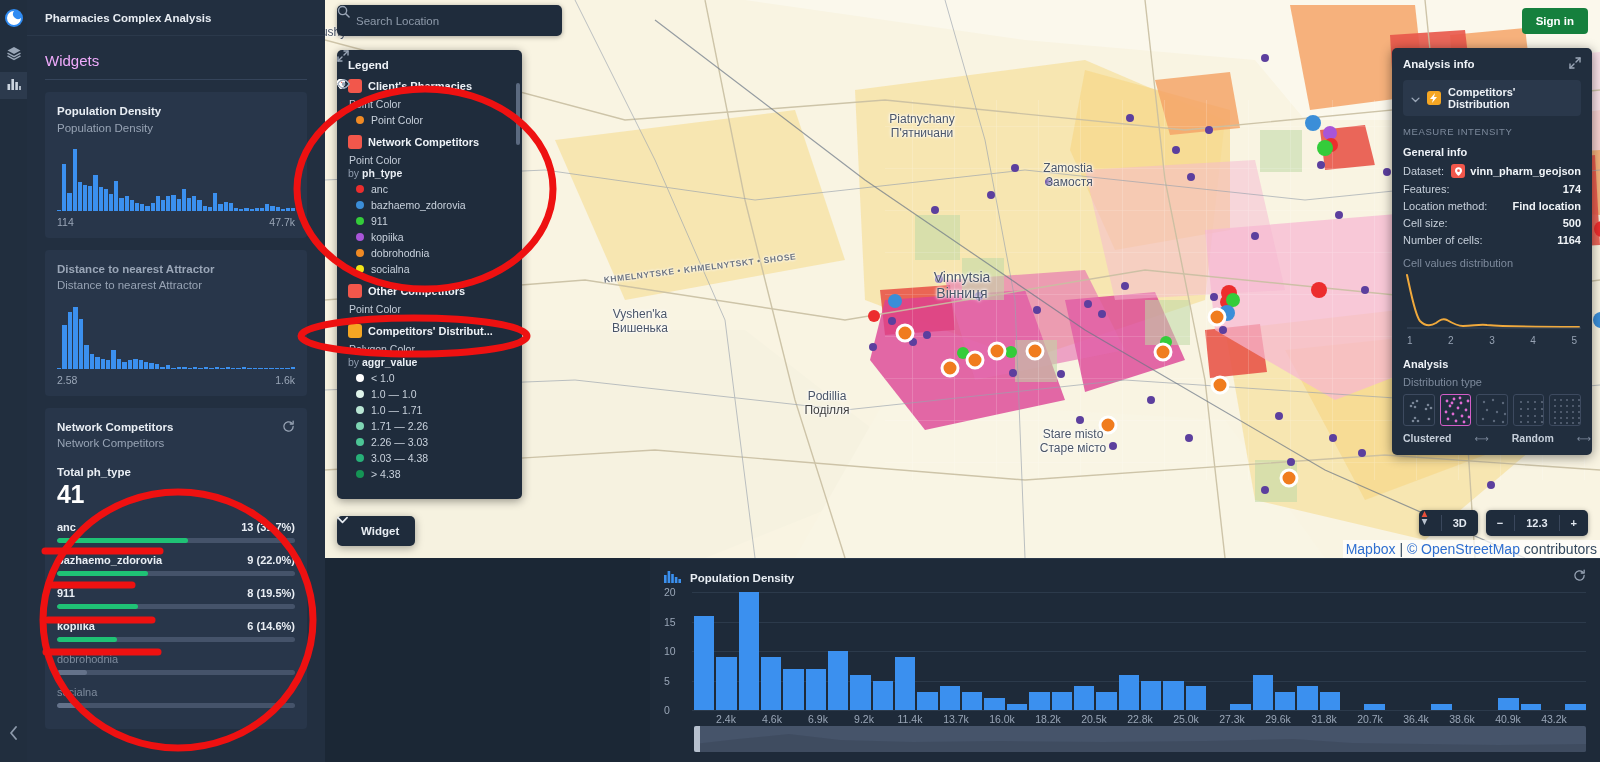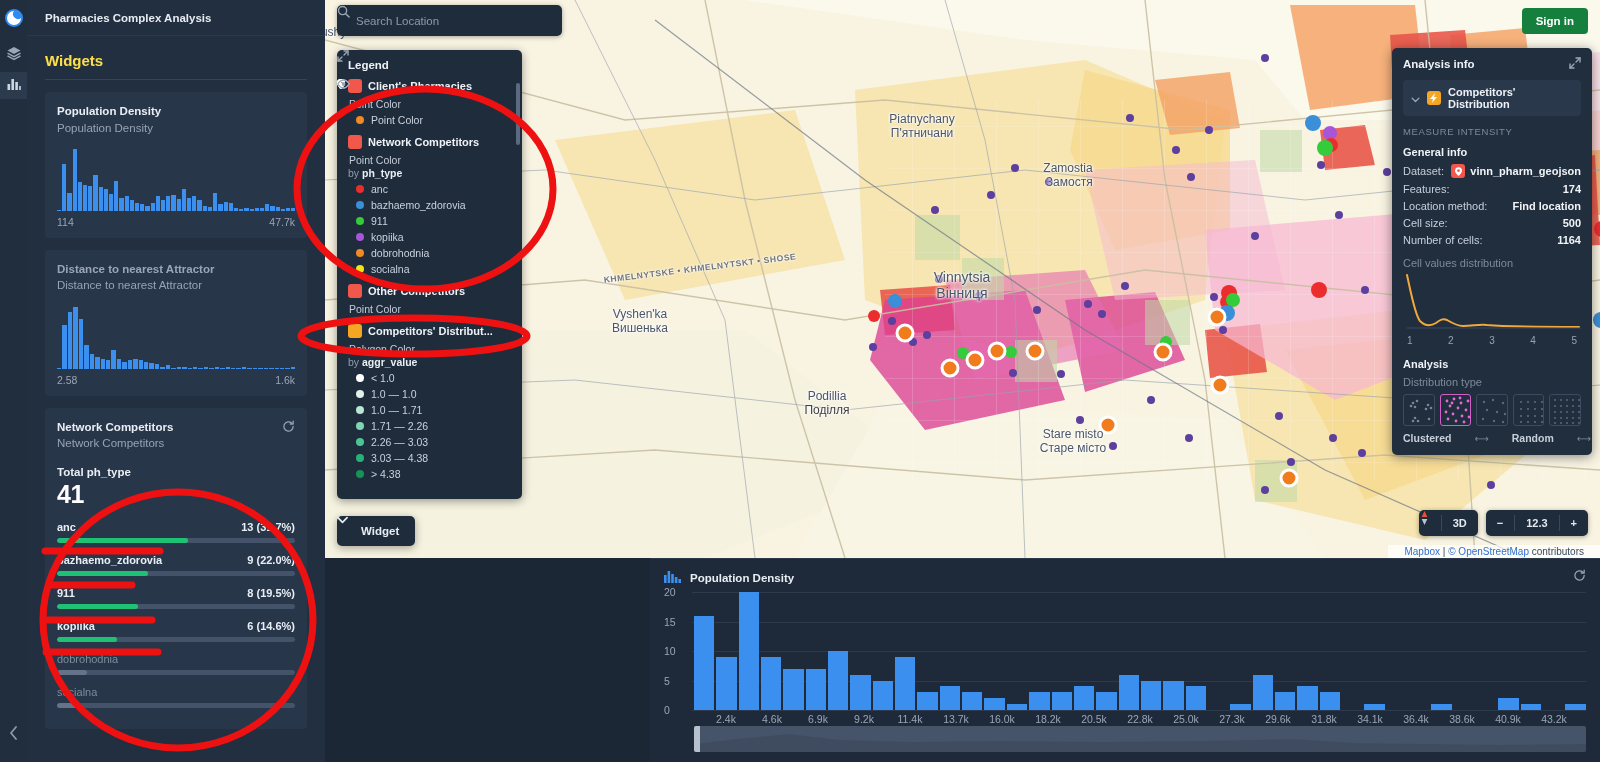--- a/index.html
+++ b/index.html
@@ -41,21 +41,21 @@
     position: relative;
     overflow: hidden;
   }
   .lp-title {
     height: 36px; display: flex; align-items: center;
     padding: 0 18px; font-size: 11.5px; font-weight: bold; color: #e7ecf2;
     border-bottom: 1px solid #2b394b;
   }
   .lp-widgets-hd {
     padding: 16px 18px 10px 18px;
-    font-size: 15px; font-weight: bold; color: #fde047;
+    font-size: 15px; font-weight: normal; color: #f0abfc;
   }
   .lp-divider { height: 1px; background: #35445a; margin: 0 18px 12px 18px; }
   .lp-scroll { flex: 1; padding: 0 18px; overflow: hidden; }
 
   .card {
     background: #283purple; background: #28364a;
     border-radius: 4px; padding: 12px 12px 10px 12px;
     margin-bottom: 12px; position: relative;
   }
   .card-t { font-size: 11.5px; font-weight: bold; color: #e9eef4; line-height: 1.35; }
@@ -157,21 +157,21 @@
   .mapctl { position: absolute; right: 12px; bottom: 22px; display: flex; gap: 8px; }
   .ctl-grp { background: #1f2c3c; border-radius: 5px; display: flex; align-items: center; height: 26px; box-shadow: 0 1px 5px rgba(0,0,0,.35); }
   .ctl-btn {
     padding: 0 11px; height: 26px; display: flex; align-items: center; justify-content: center;
     color: #e2e8f0; font-size: 11px; font-weight: bold; cursor: pointer;
   }
   .ctl-sep { width: 1px; height: 16px; background: #3a475c; }
   .attrib {
     position: absolute; right: 0; bottom: 0;
     background: rgba(255,255,255,.72);
-    font-size: 10px; color: #34495e; padding: 1px 16px;
+    font-size: 14px; color: #34495e; padding: 1px 3px;
   }
   .attrib a { color: #2f6fd0; text-decoration: none; }
 
   
   .rightpanel {
     position: absolute; right: 8px; top: 48px; width: 200px;
     background: #212e3e; border-radius: 5px;
     box-shadow: 0 2px 12px rgba(0,0,0,.45);
     overflow: hidden;
   }
@@ -1154,21 +1154,21 @@
           <span style="left:25%">11.4k</span>
           <span style="left:30%">13.7k</span>
           <span style="left:35%">16.0k</span>
           <span style="left:40%">18.2k</span>
           <span style="left:45%">20.5k</span>
           <span style="left:50%">22.8k</span>
           <span style="left:55.00000000000001%">25.0k</span>
           <span style="left:60%">27.3k</span>
           <span style="left:65%">29.6k</span>
           <span style="left:70%">31.8k</span>
-          <span style="left:75%">34.1k</span>
+          <span style="left:75%">20.7k</span>
           <span style="left:80%">36.4k</span>
           <span style="left:85%">38.6k</span>
           <span style="left:90%">40.9k</span>
           <span style="left:95%">43.2k</span>
         </div>
       <div class="scroller">
         <svg width="100%" height="26" viewBox="0 0 1220 26" preserveAspectRatio="none">
           <path d="M0 18 L60 13 L130 8 L200 14 L300 16 L420 15 L560 16 L700 15 L820 13 L900 17 L1000 18 L1100 19 L1220 18 L1220 26 L0 26Z" fill="#3d4a5d" opacity=".75"></path>
         </svg>
         <div class="handle"></div>

